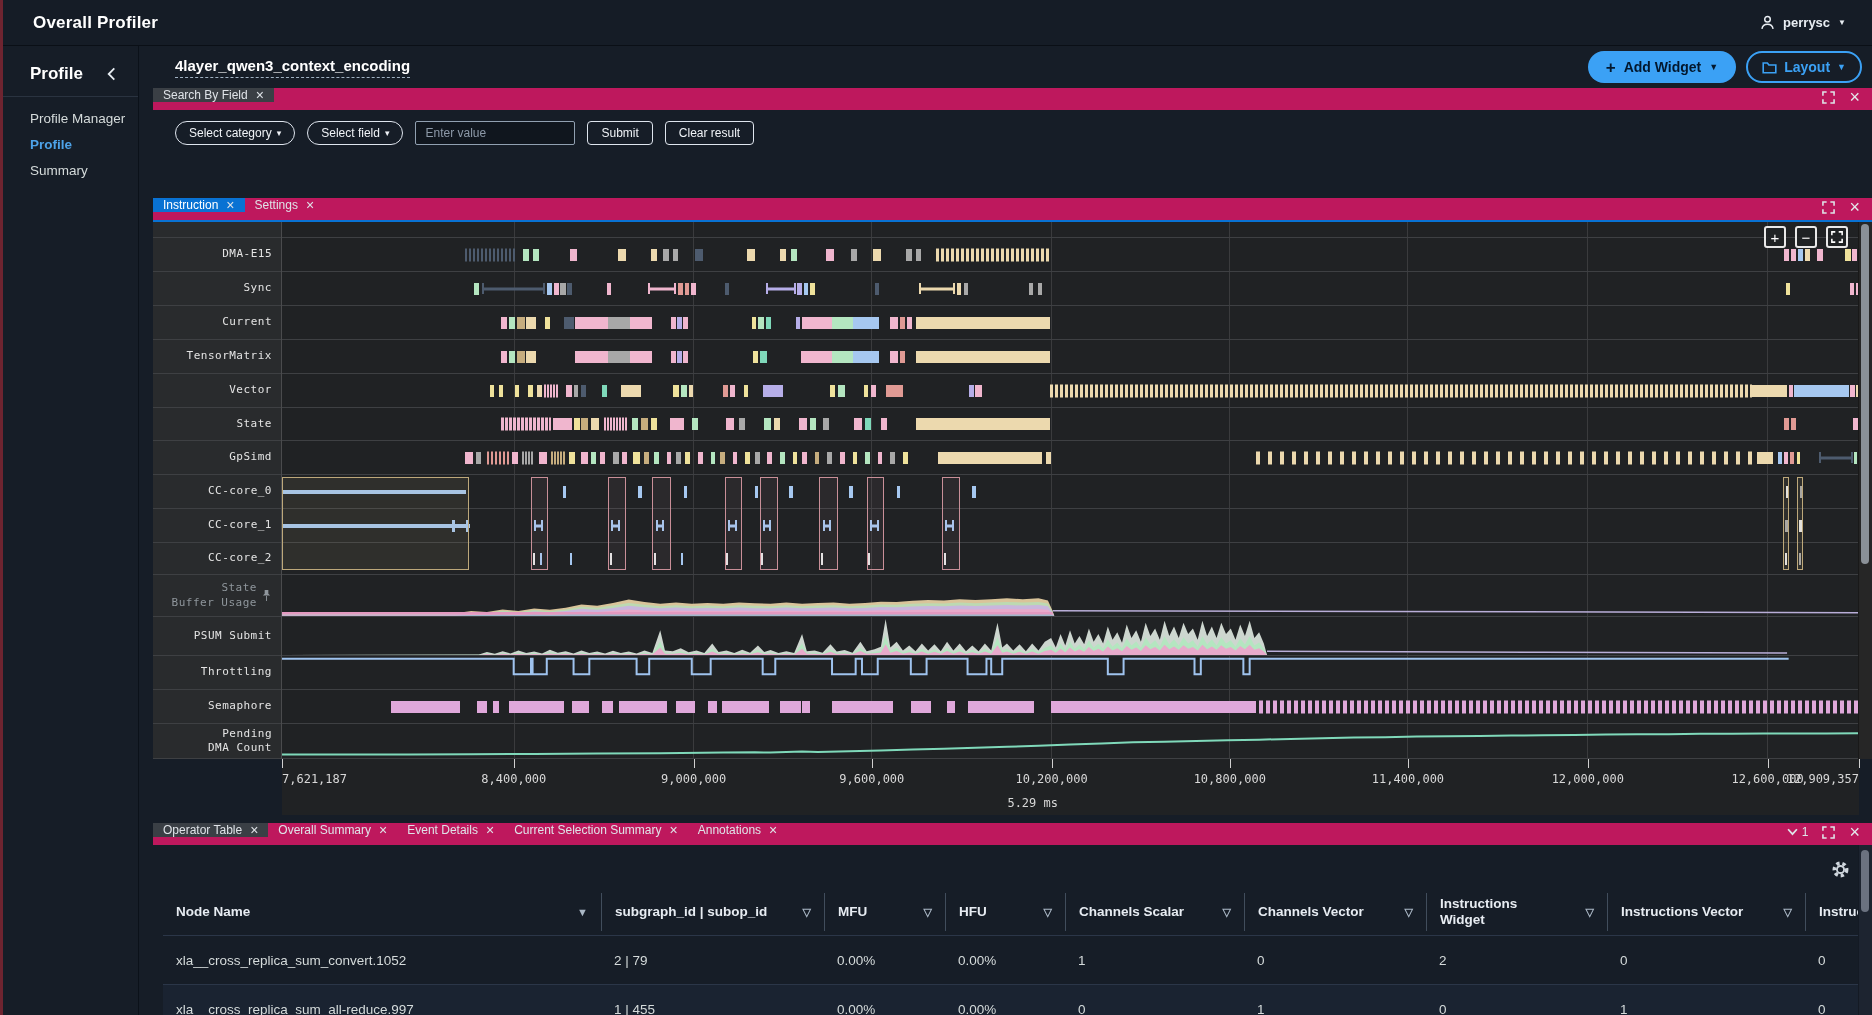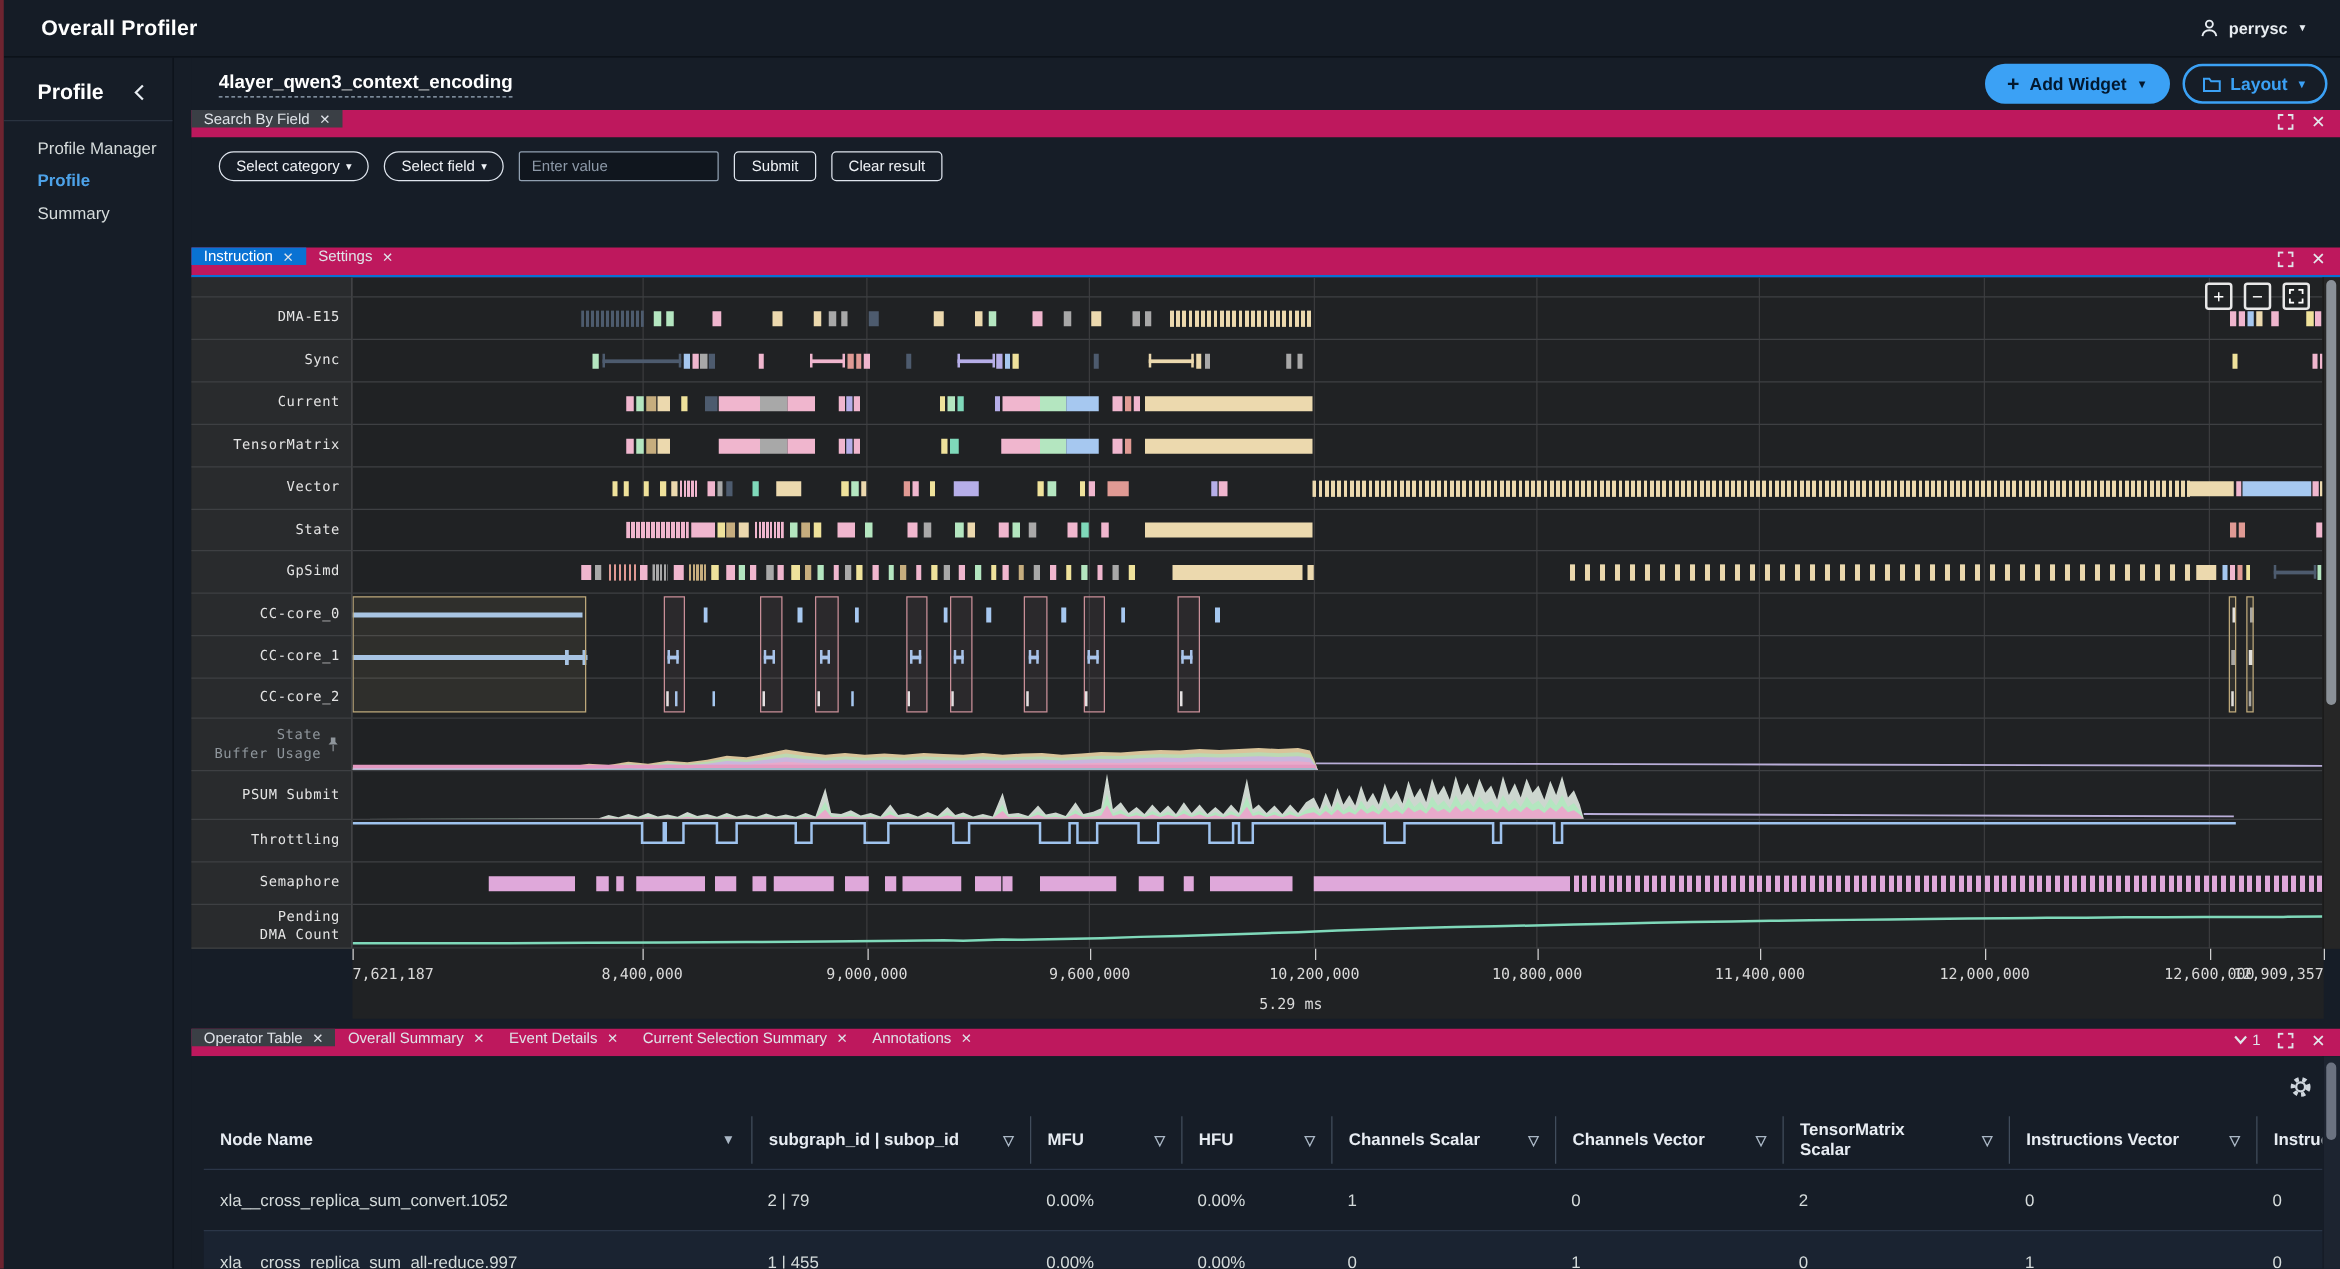--- a/index.html
+++ b/index.html
@@ -700,21 +700,21 @@
           </div>
           <div class="th" style="width: 179px;">
             <span class="lbl">Channels Scalar</span>
             <span class="sort">▽</span>
           </div>
           <div class="th" style="width: 182px;">
             <span class="lbl">Channels Vector</span>
             <span class="sort">▽</span>
           </div>
           <div class="th wrap" style="width: 181px;">
-            <span class="lbl">TensorMatrix Scalar</span>
+            <span class="lbl">Instructions Widget</span>
             <span class="sort">▽</span>
           </div>
           <div class="th" style="width: 198px; align-items: center;">
             <span class="lbl">Instructions Vector</span>
             <span class="sort">▽</span>
           </div>
           <div class="th" style="width: 120px;">
             <span class="lbl">Instructions</span>
           </div>
         </div>

